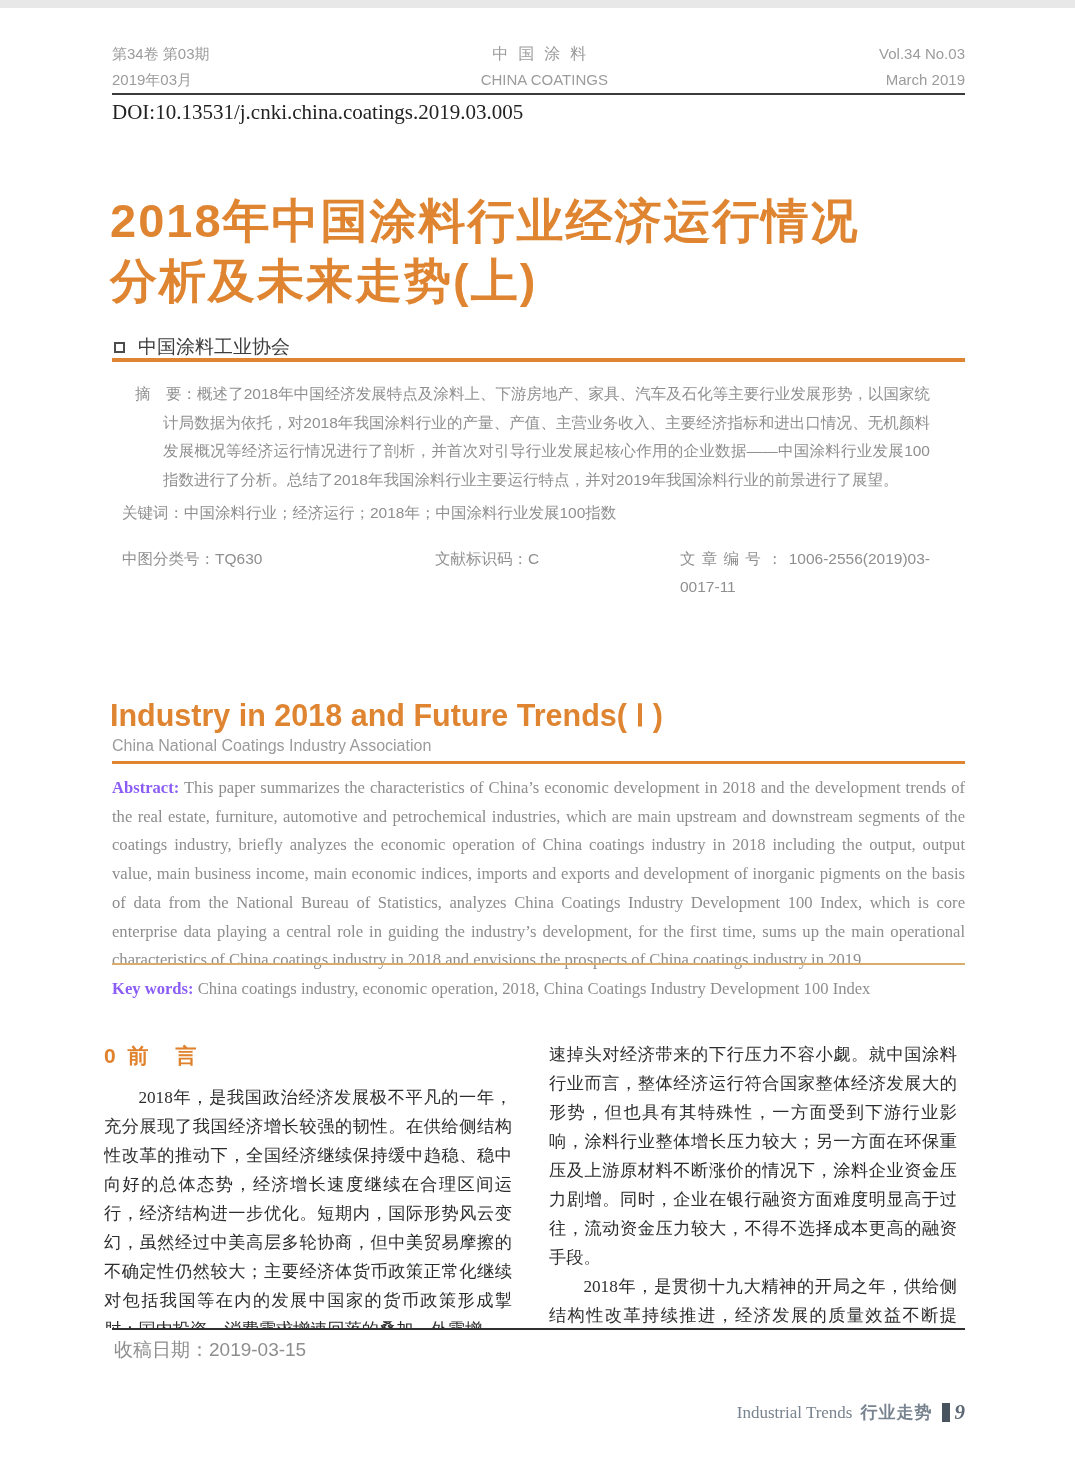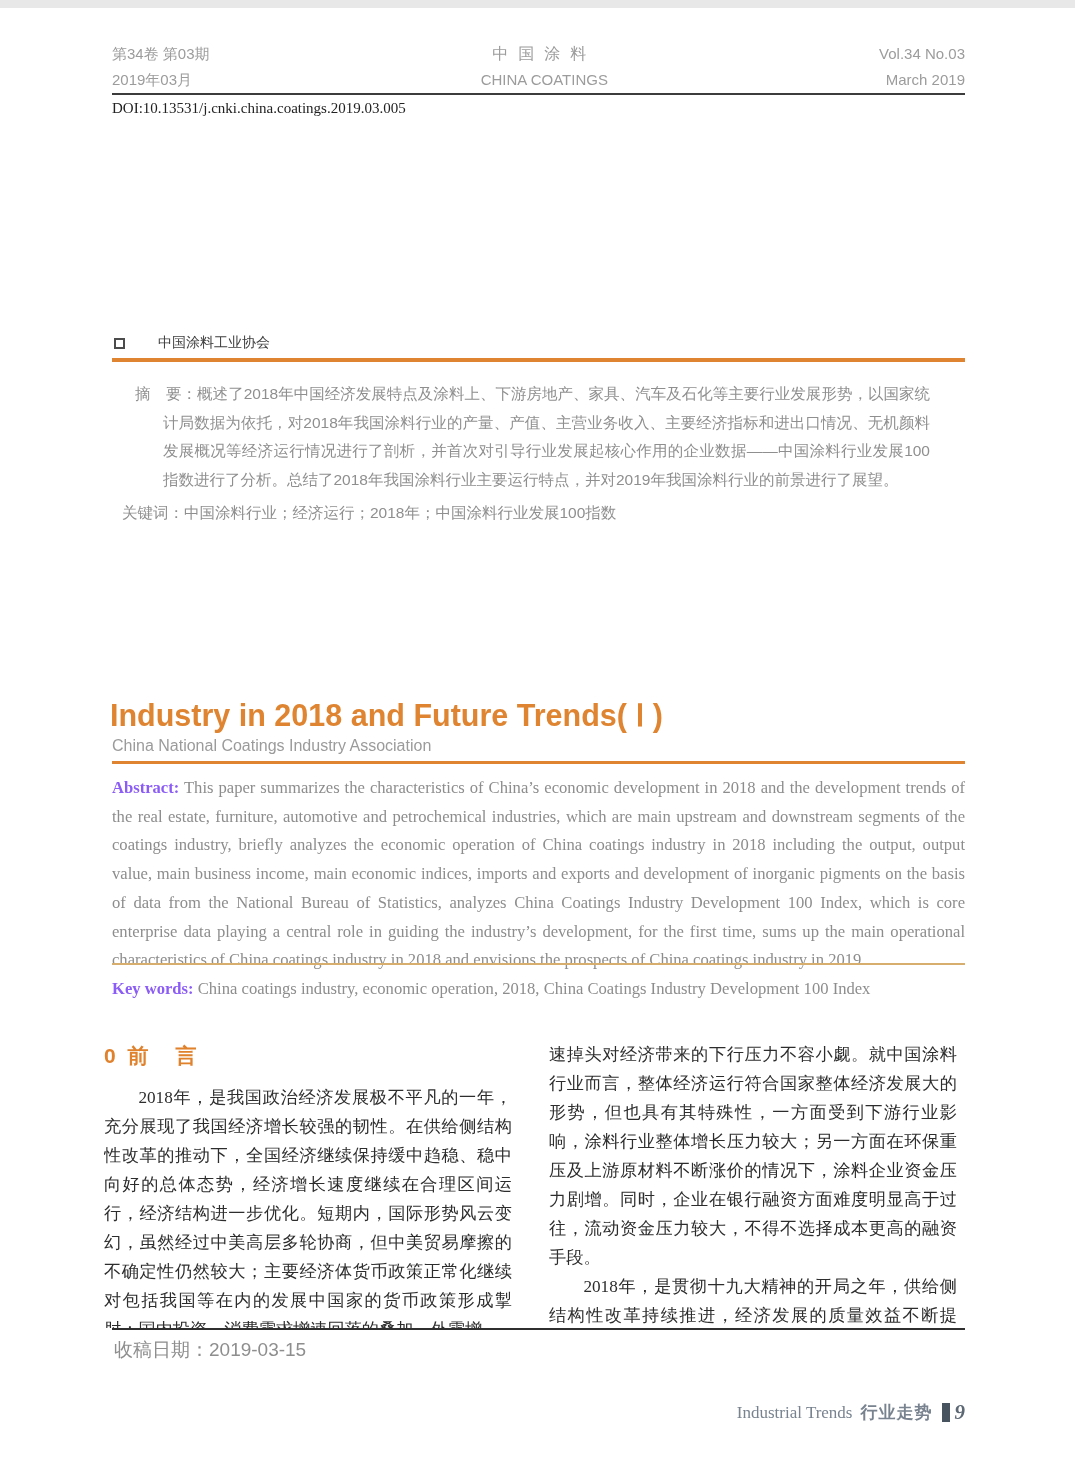--- a/index.html
+++ b/index.html
@@ -21,32 +21,32 @@
   .jheader .col-center { text-align:center; }
   .jheader .col-right  { text-align:right; }
   .jheader .cn-journal { letter-spacing:10px; font-size:16px; }
   .header-rule {
     position:absolute; left:112px; top:85px; width:853px; height:2px;
     background:#3c3c3c;
   }
   .doi-line {
     position:absolute; left:112px; top:92px;
     font-family:"Liberation Serif", serif;
-    color:#222222; font-size:15px;
+    color:#222222; font-size:21px;
   }
   
   .cn-title {
     position:absolute; left:110px; top:183px; width:880px;
     color:#df8531; font-size:47px; line-height:60px; font-weight:bold;
     letter-spacing:2px;
   }
   .cn-author {
     position:absolute; left:114px; top:326px;
-    color:#3d3d3d; font-size:14px;
-    display:flex; align-items:center;gap:20px;
+    color:#3d3d3d; font-size:19px;
+    display:flex; align-items:center;
   }
   .author-square {
     display:inline-block; width:11px; height:11px;
     border:2px solid #4c4c4c; margin-right:13px;
   }
   .title-rule-cn {
     position:absolute; left:112px; top:350px; width:853px; height:4px;
     background:#df8531;
   }
   
@@ -142,29 +142,38 @@
       <div>CHINA COATINGS</div>
     </div>
     <div class="col-right">
       <div>Vol.34 No.03</div>
       <div>March 2019</div>
     </div>
   </div>
   <div class="header-rule"></div>
   <div class="doi-line">DOI:10.13531/j.cnki.china.coatings.2019.03.005</div>
 
+  <h1 class="cn-title">
+    <span>2018年中国涂料行业经济运行情况</span><br>
+    <span>分析及未来走势(上)</span>
+  </h1>
   <div class="cn-author">
     <span class="author-square"></span>
     <span>中国涂料工业协会</span>
   </div>
   <div class="title-rule-cn"></div>
 
   <div class="meta-block">
     <p class="abs-para"><b style="color:#8f8f8f;font-weight:normal;">摘　要：</b><span>概述了2018年中国经济发展特点及涂料上、下游房地产、家具、汽车及石化等主要行业发展形势，以国家统计局数据为依托，对2018年我国涂料行业的产量、产值、主营业务收入、主要经济指标和进出口情况、无机颜料发展概况等经济运行情况进行了剖析，并首次对引导行业发展起核心作用的企业数据——中国涂料行业发展100指数进行了分析。总结了2018年我国涂料行业主要运行特点，并对2019年我国涂料行业的前景进行了展望。</span></p>
     <p class="kw-line"><span>关键词：</span><span>中国涂料行业；经济运行；2018年；中国涂料行业发展100指数</span></p>
+    <div class="clc-row">
+      <span class="clc"><span>中图分类号：</span><span>TQ630</span></span>
+      <span class="dcc"><span>文献标识码：</span><span>C</span></span>
+      <span class="aid"><span>文章编号：</span><span>1006-2556(2019)03-0017-11</span></span>
+    </div>
   </div>
 
   <h2 class="en-title">
     <br>
     <span>Industry in 2018 and Future Trends( Ⅰ )</span>
   </h2>
   <div class="en-author">China National Coatings Industry Association</div>
   <div class="title-rule-en"></div>
 
   <div class="en-abstract">

